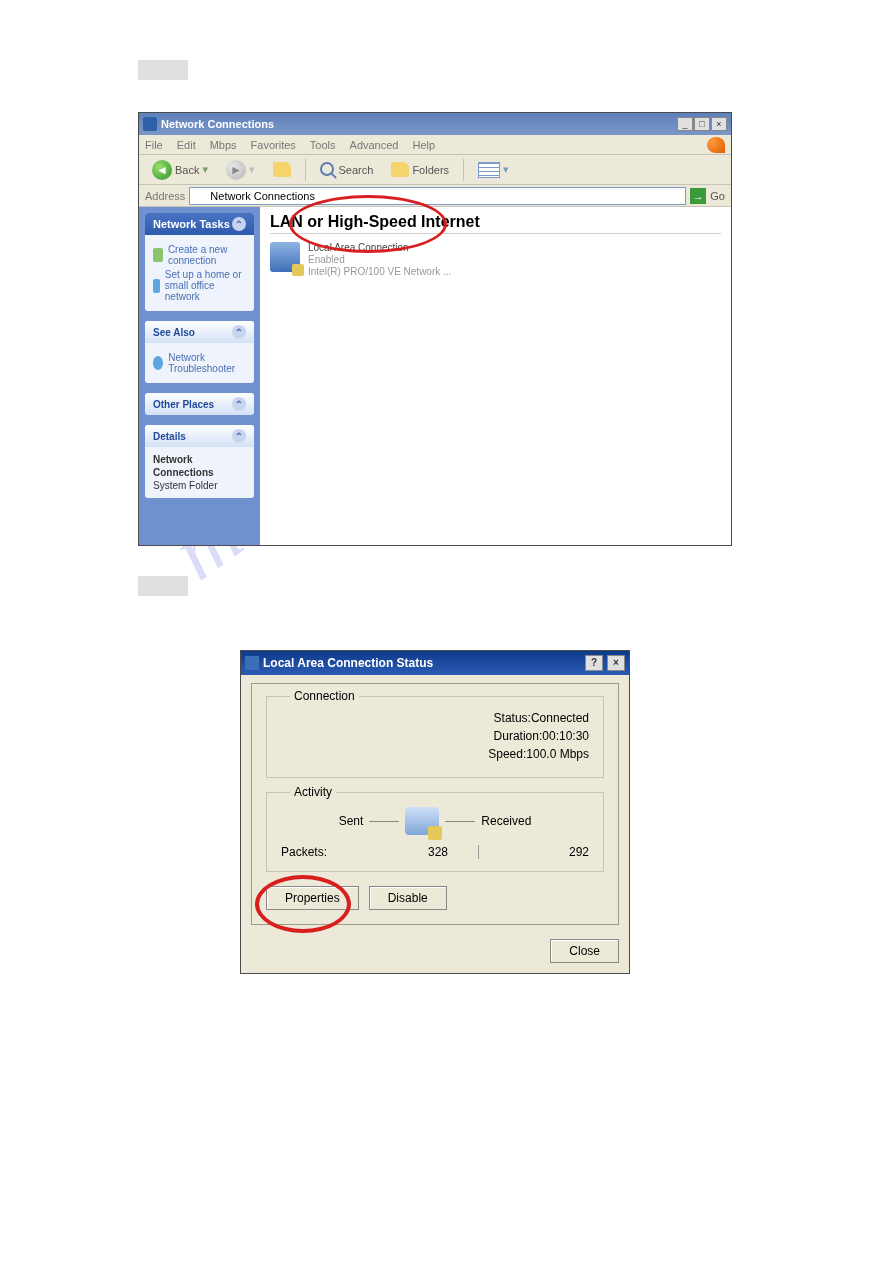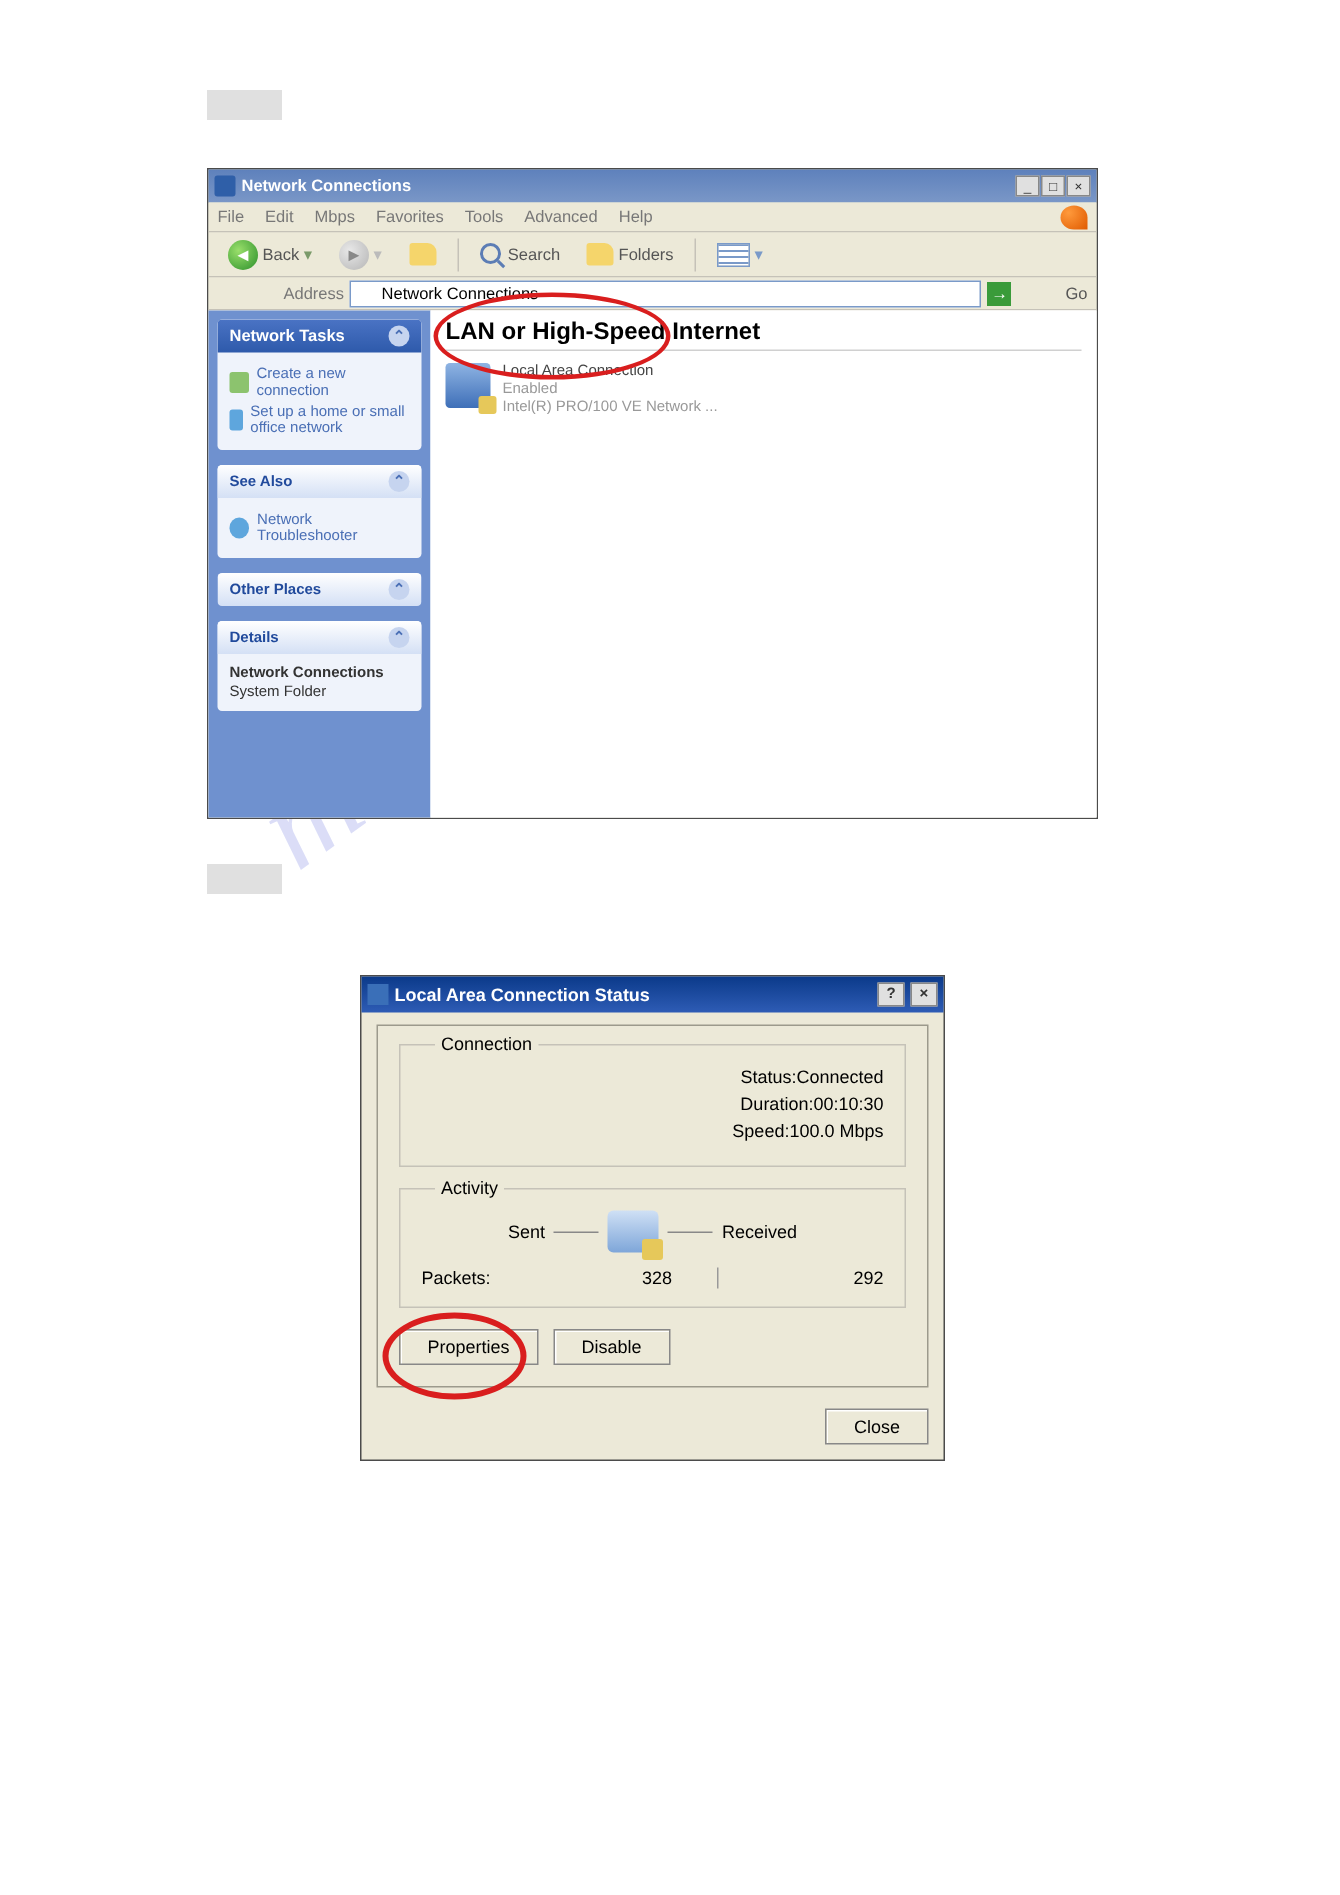--- a/index.html
+++ b/index.html
@@ -151,21 +151,21 @@
     background: #3a9b3a;
     display: flex; align-items: center; justify-content: center;
     color: #fff; font-size: 11px;
   }
   .nc-body {
     display: flex;
     height: calc(100% - 94px);
     background: #fff;
   }
   .nc-side {
-    width: 148px;
+    width: 121px;
     background: #6f91cf;
     padding: 6px;
   }
   .panel {
     background: #eff3fb;
     border-radius: 3px;
     margin-bottom: 10px;
     overflow: hidden;
   }
   .panel-head {
@@ -441,24 +441,24 @@
         <div class="folder-icon yellow"></div>
         <span>Folders</span>
       </div>
       <div class="tb-sep"></div>
       <div class="tb-btn">
         <div class="views-icon"></div>
         <span style="color:#7a9ac9;">▾</span>
       </div>
     </div>
     <div class="nc-address">
-      <span style="color:#777;margin-left:44px;">Address</span>
+      <span style="color:#777;">Address</span>
       <input type="text" value="Network Connections" style="">
       <div class="go-btn">→</div>
-      <span style="color:#555;margin-left:32px;">Go</span>
+      <span style="color:#555;">Go</span>
     </div>
     <div class="nc-body">
       <div class="nc-side">
         <div class="panel">
           <div class="panel-head dark">
             <span>Network Tasks</span>
             <span class="chev">⌃</span>
           </div>
           <div class="panel-body">
             <div class="panel-item">

